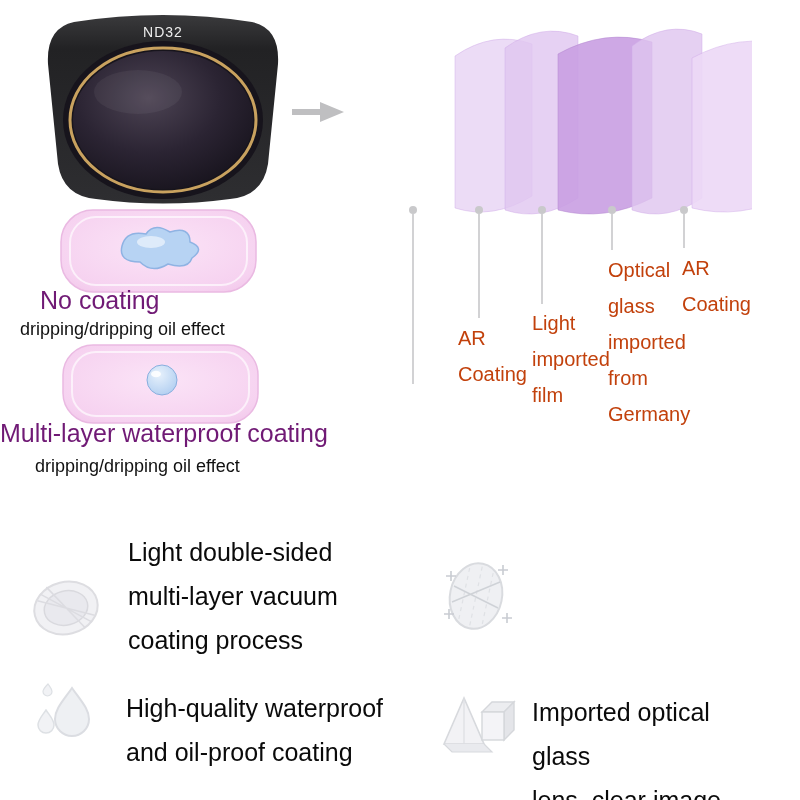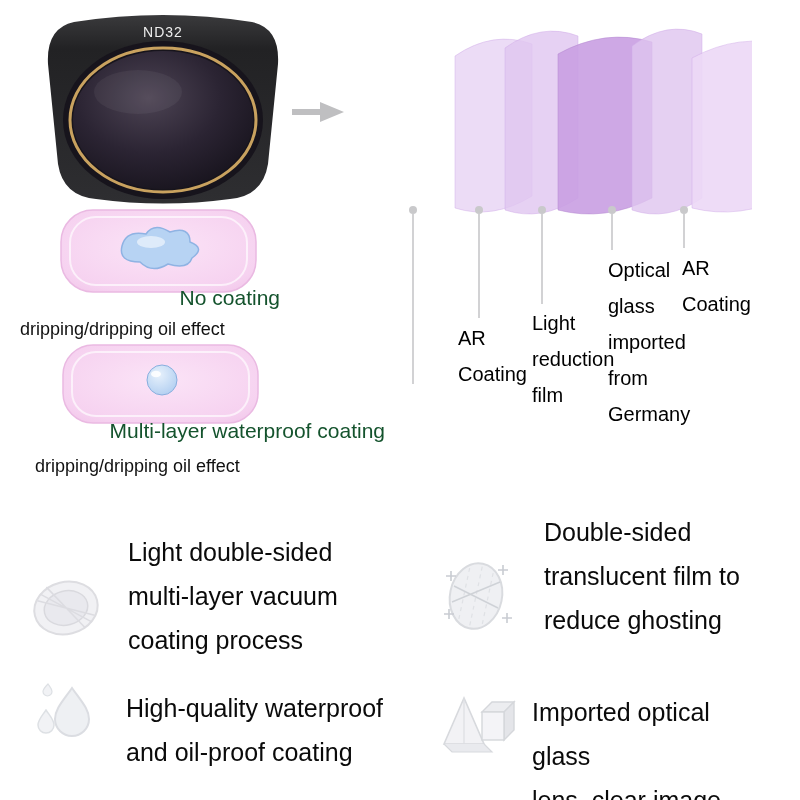--- a/index.html
+++ b/index.html
@@ -1,24 +1,24 @@
 <!DOCTYPE html>
 <html><head>
 <meta charset="utf-8">
 <style>
   html,body{margin:0;padding:0;background:#ffffff;}
   .canvas{position:relative;width:752px;height:800px;background:#ffffff;
           font-family:"Liberation Sans",sans-serif;color:#0a0a0a;overflow:hidden;}
   .abs{position:absolute;}
   .ml{white-space:pre-line;}
-  .layer-label{position:absolute;font-size:20px;line-height:36px;color:#000000;}
+  .layer-label{position:absolute;font-size:20px;line-height:36px;color:#c2410c;}
   .leader{position:absolute;display:flex;flex-direction:column;align-items:center;width:8px;}
   .leader .dot{width:8px;height:8px;border-radius:50%;background:#c9c9cb;}
   .leader .line{width:2px;background:#d2d2d4;}
-  .coat-title{position:absolute;font-size:21px;color:#14532d;text-align:right;}
+  .coat-title{position:absolute;font-size:25px;color:#701a75;text-align:left;}
   .coat-sub{position:absolute;font-size:18px;color:#101010;text-align:left;}
   .feature-text{position:absolute;font-size:25px;line-height:44px;color:#0a0a0a;}
 </style>
 </head>
 <body>
 
 <div class="canvas">
 
   <svg class="abs" style="left:42px;top:6px" width="242" height="200" viewBox="0 0 242 200">
     <defs>
@@ -70,21 +70,21 @@
       <span class="line" style="height:36px"></span>
   </div>
   <div class="leader" style="left:680px;top:206px">
     <span class="dot"></span>
       <span class="line" style="height:34px"></span>
   </div>
 
   <div class="layer-label ml" style="left:458px;top:320px">AR
 Coating</div>
   <div class="layer-label ml" style="left:532px;top:305px">Light
-reduction
+imported
 film</div>
   <div class="layer-label ml" style="left:608px;top:252px">Optical
 glass
 imported
 from
 Germany</div>
   <div class="layer-label ml" style="left:682px;top:250px">AR
 Coating</div>
 
   <svg class="abs" style="left:56px;top:204px" width="205" height="95" viewBox="0 0 205 95">
@@ -140,23 +140,20 @@
       <path d="M44,14 L44,74 M32,18 L32,70 M56,18 L56,70" stroke="#dfe1e5" stroke-width="1.2" stroke-dasharray="4 4" fill="none"></path>
     </g>
     <g stroke="#c9ccd2" stroke-width="1.6" fill="none">
       <path d="M14,24 h10 M19,19 v10"></path>
       <path d="M66,18 h10 M71,13 v10"></path>
       <path d="M12,62 h10 M17,57 v10"></path>
       <path d="M70,66 h10 M75,61 v10"></path>
     </g>
     <path d="M20,50 L68,30 M22,34 L66,56" stroke="#cfd2d7" stroke-width="1.4" fill="none"></path>
   </svg>
-  <div class="feature-text ml" style="left:544px;top:510px">Double-sided
-translucent film to
-reduce ghosting</div>
 
   <svg class="abs" style="left:26px;top:670px" width="80" height="88" viewBox="0 0 80 88">
     <path d="M46,18 C55,31 63,39 63,49 a17,17 0 1,1 -34,0 C29,39 37,31 46,18 Z" fill="#eef0f3" stroke="#dbdde2" stroke-width="2"></path>
     <path d="M20,40 C24,46 28,50 28,55 a8,8 0 1,1 -16,0 C12,50 16,46 20,40 Z" fill="#f1f2f5" stroke="#dde0e4" stroke-width="1.5"></path>
     <path d="M22,14 C24,17 26,19 26,21.5 a4.5,4.5 0 1,1 -9,0 C17,19 19,17 22,14 Z" fill="#f1f2f5" stroke="#dde0e4" stroke-width="1.2"></path>
   </svg>
   <div class="feature-text ml" style="left:126px;top:686px">High-quality waterproof
 and oil-proof coating</div>
 
   <svg class="abs" style="left:436px;top:682px" width="84" height="84" viewBox="0 0 84 84">

